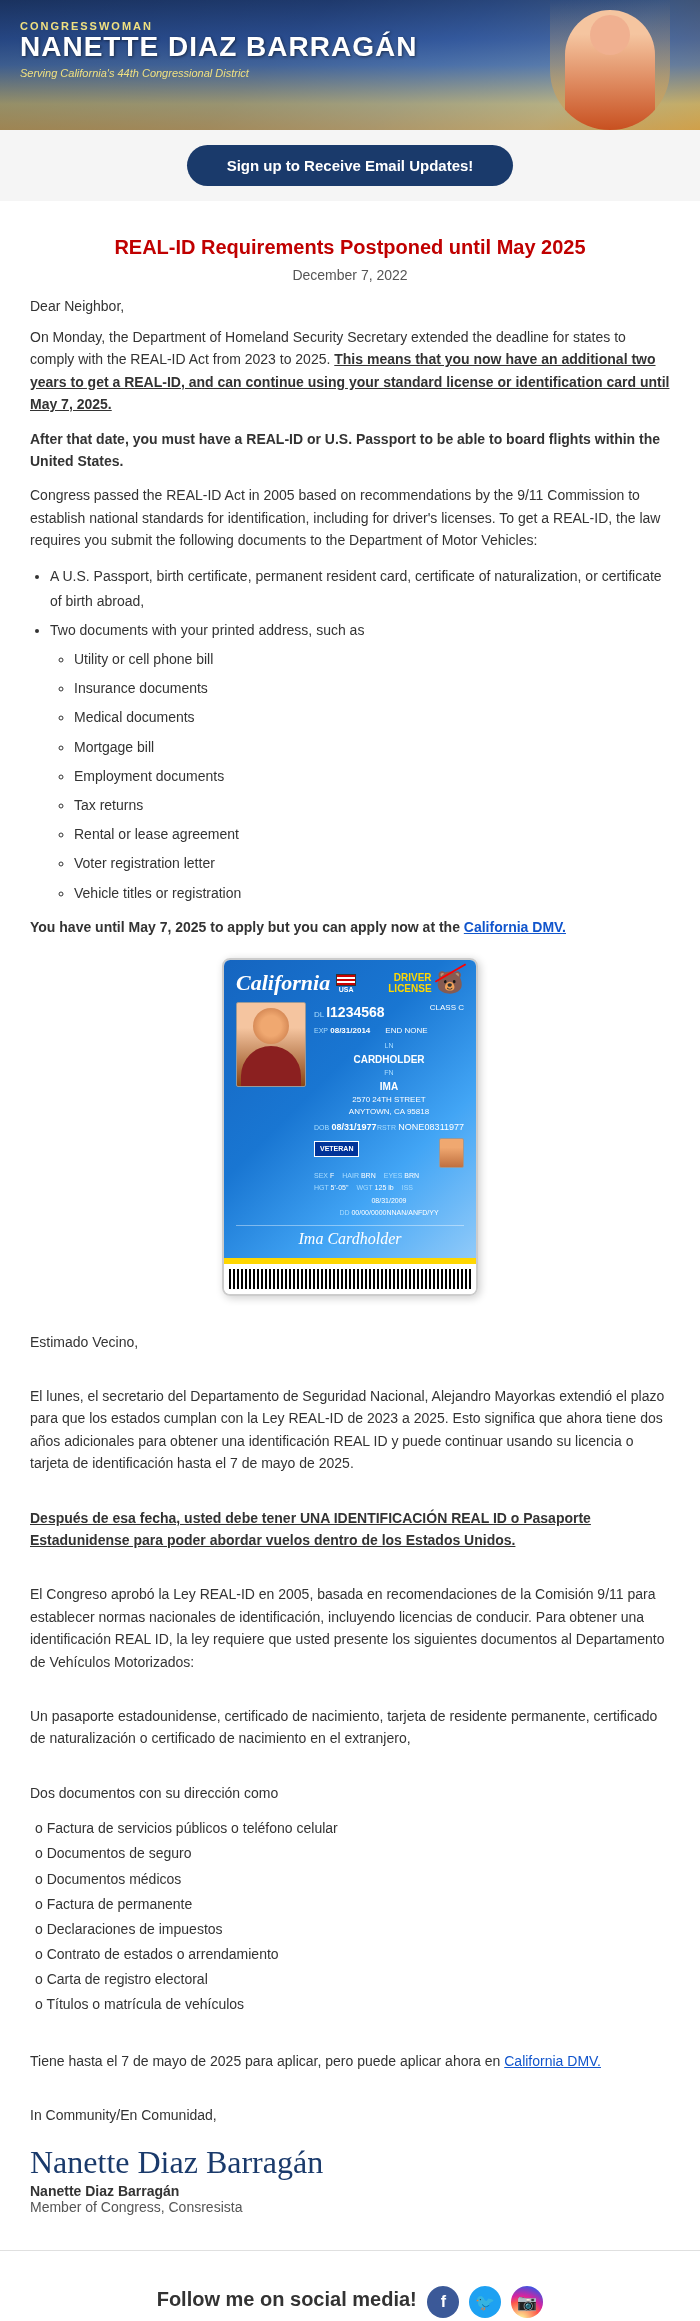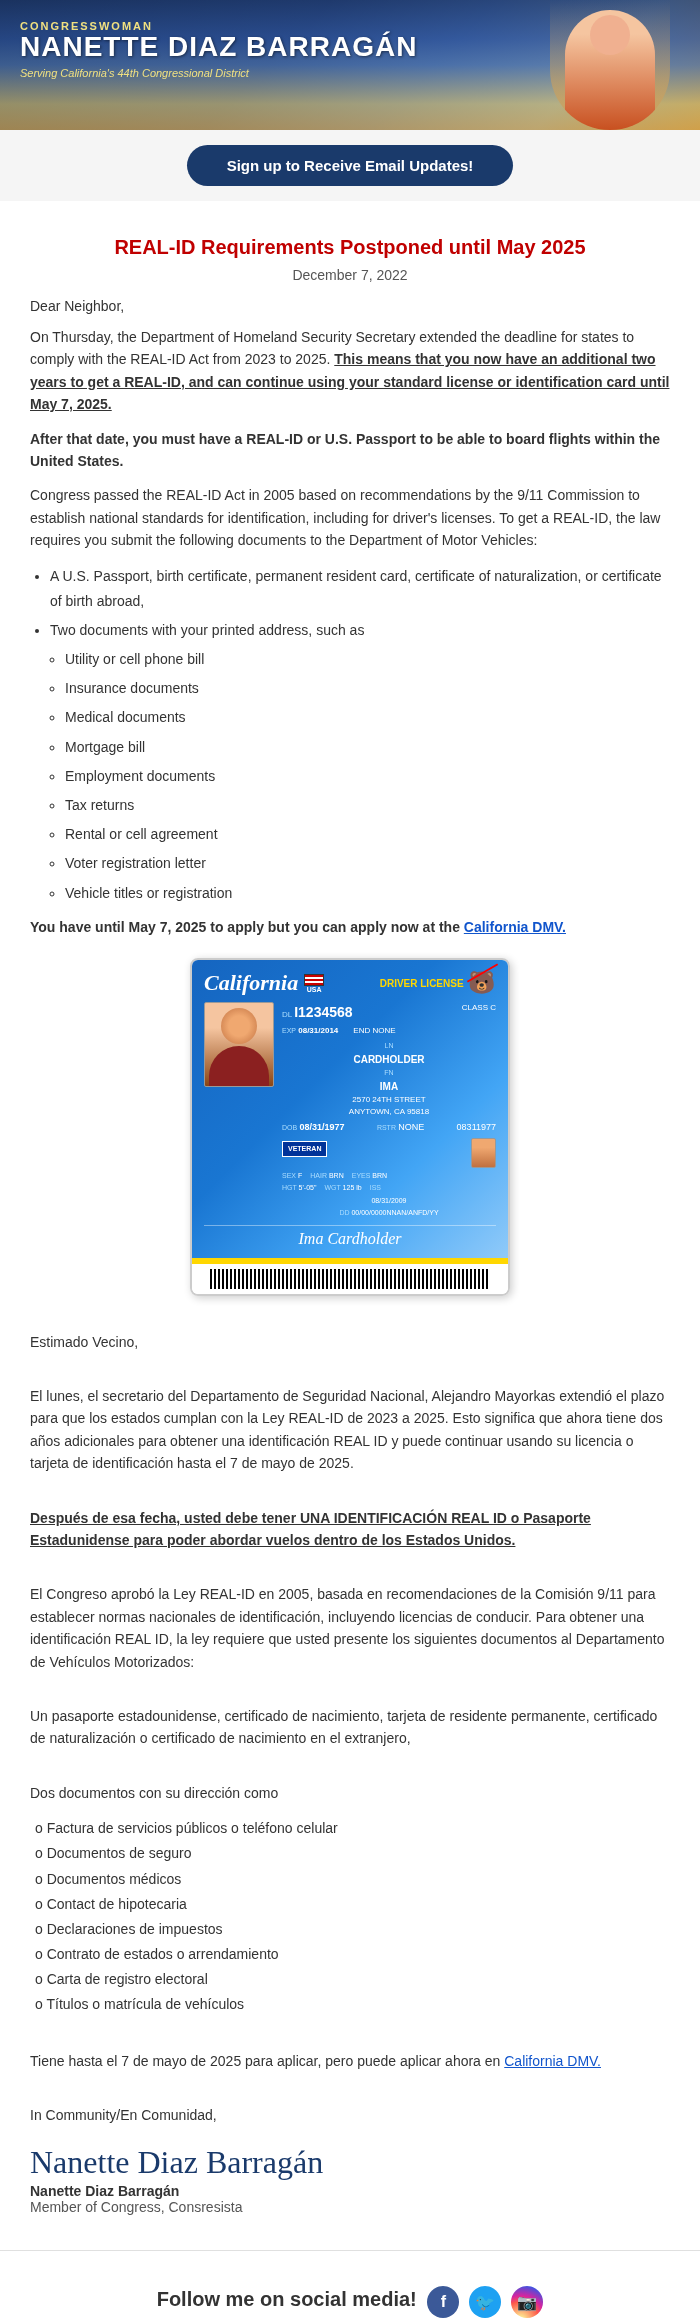--- a/index.html
+++ b/index.html
@@ -156,21 +156,21 @@
 
     ul.main-list {
       margin: 10px 0 10px 20px;
       font-size: 14px;
       line-height: 1.8;
     }
     ul.main-list li {
       margin-bottom: 4px;
     }
     ul.sub-list {
-      margin: 4px 0 4px 15px;
+      margin: 4px 0 4px 24px;
       list-style-type: circle;
       font-size: 14px;
       line-height: 1.8;
     }
 
     .dmv-link {
       color: #1155cc;
       text-decoration: underline;
       cursor: pointer;
     }
@@ -179,21 +179,21 @@
     .id-card-section {
       text-align: center;
       margin: 20px 0;
     }
     .id-card-container {
       display: inline-block;
       border: 2px solid #ccc;
       border-radius: 8px;
       overflow: hidden;
       box-shadow: 2px 2px 8px rgba(0,0,0,0.2);
-      width: 320px;
+      width: 256px;
     }
     .id-card {
       background: linear-gradient(135deg, #1565c0 0%, #1976d2 40%, #42a5f5 70%, #90caf9 100%);
       padding: 10px 12px;
       position: relative;
     }
     .id-card-header {
       display: flex;
       justify-content: space-between;
       align-items: center;
@@ -420,42 +420,42 @@
   </div>
 
   <div class="main-content">
 
     <div class="article-title">REAL-ID Requirements Postponed until May 2025</div>
     <div class="article-date">December 7, 2022</div>
 
     <p class="greeting">Dear Neighbor,</p>
 
     <p class="body-text">
-      <span>On Thursday,  the Department of Homeland Security Secretary extended the deadline for states to comply with the REAL-ID Act from 2023 to 2025.</span>
+      <span>On Monday,  the Department of Homeland Security Secretary extended the deadline for states to comply with the REAL-ID Act from 2023 to 2025.</span>
       <strong><u><span>This means that you now have an additional two years to get a REAL-ID, and can continue using your standard license or identification card until May 7, 2025.</span></u></strong>
     </p>
 
     <p class="body-text highlight-bold">After that date, you must have a REAL-ID or U.S. Passport to be able to board flights within the United States.</p>
 
     <p class="body-text">Congress passed the REAL-ID Act in 2005 based on recommendations by the 9/11 Commission to establish national standards for identification, including for driver's licenses. To get a REAL-ID, the law requires you submit the following documents to the Department of Motor Vehicles:</p>
 
     <ul class="main-list">
       <li>
         <span>A U.S. Passport, birth certificate, permanent resident card, certificate of naturalization, or certificate of birth abroad,</span>
       </li>
       <li>
         <span>Two documents with your printed address, such as</span>
         <ul class="sub-list">
           <li><span>Utility or cell phone bill</span></li>
           <li><span>Insurance documents</span></li>
           <li><span>Medical documents</span></li>
           <li><span>Mortgage bill</span></li>
           <li><span>Employment documents</span></li>
           <li><span>Tax returns</span></li>
-          <li><span>Rental or cell agreement</span></li>
+          <li><span>Rental or lease agreement</span></li>
           <li><span>Voter registration letter</span></li>
           <li><span>Vehicle titles or registration</span></li>
         </ul>
       </li>
     </ul>
 
     <p class="body-text">
       <strong>
         <span>You have until May 7, 2025 to apply but you can apply now at the </span>
         <a class="dmv-link">California DMV.</a>
@@ -572,21 +572,21 @@
       <p class="body-text">
         <span class="spanish-bold-underline">Después de esa fecha, usted debe tener UNA IDENTIFICACIÓN REAL ID o Pasaporte Estadunidense para poder abordar vuelos dentro de los Estados Unidos.</span>
       </p>
       <p class="body-text">El Congreso aprobó la Ley REAL-ID en 2005, basada en recomendaciones de la Comisión 9/11 para establecer normas nacionales de identificación, incluyendo licencias de conducir. Para obtener una identificación REAL ID, la ley requiere que usted presente los siguientes documentos al Departamento de Vehículos Motorizados:</p>
       <p class="body-text">Un pasaporte estadounidense, certificado de nacimiento, tarjeta de residente permanente, certificado de naturalización o certificado de nacimiento en el extranjero,</p>
       <p class="body-text">Dos documentos con su dirección como</p>
       <ul class="spanish-list">
         <li><span>Factura de servicios públicos o teléfono celular</span></li>
         <li><span>Documentos de seguro</span></li>
         <li><span>Documentos médicos</span></li>
-        <li><span>Contact de hipotecaria</span></li>
+        <li><span>Factura de permanente</span></li>
         <li><span>Declaraciones de impuestos</span></li>
         <li><span>Contrato de estados o arrendamiento</span></li>
         <li><span>Carta de registro electoral</span></li>
         <li><span>Títulos o matrícula de vehículos</span></li>
       </ul>
       <p class="body-text">
         <span>Tiene hasta el 7 de mayo de 2025 para aplicar, pero puede aplicar ahora en </span>
         <a class="dmv-link">California DMV.</a>
       </p>
       <p class="body-text">In Community/En Comunidad,</p>

